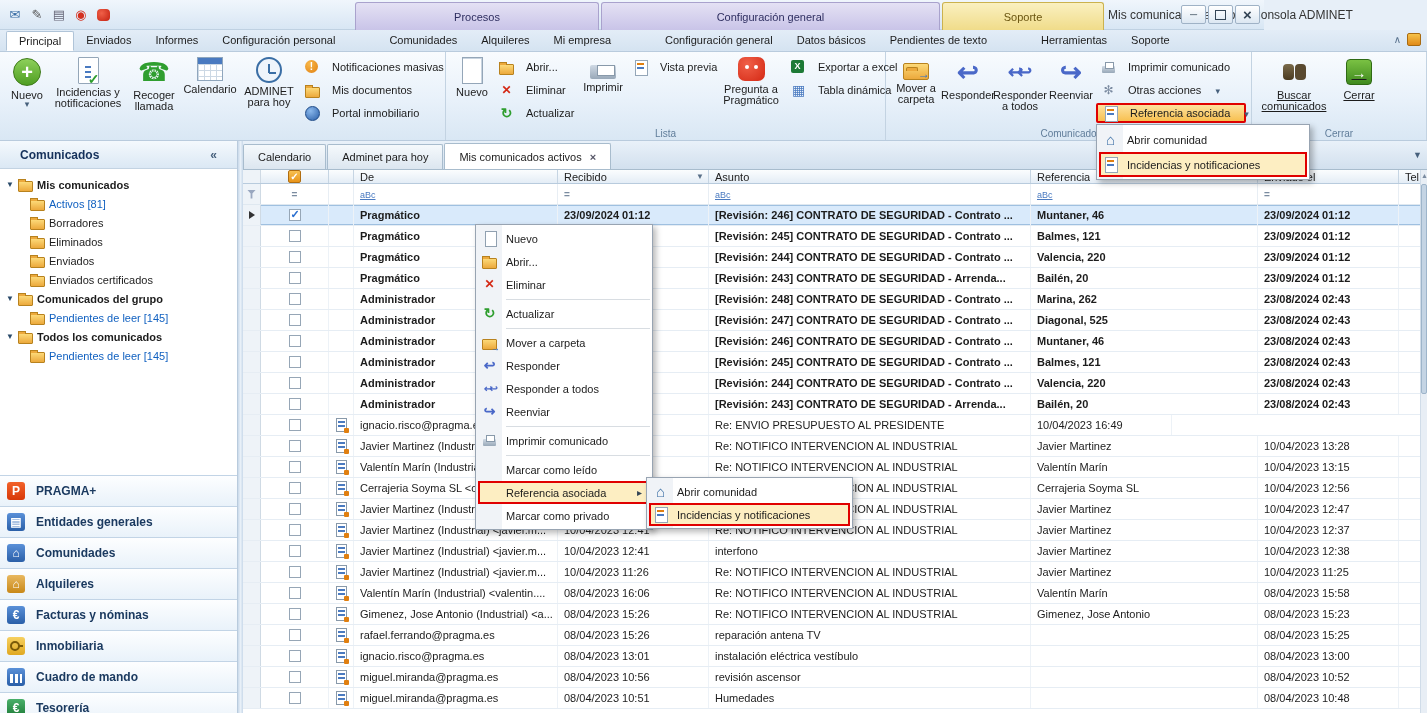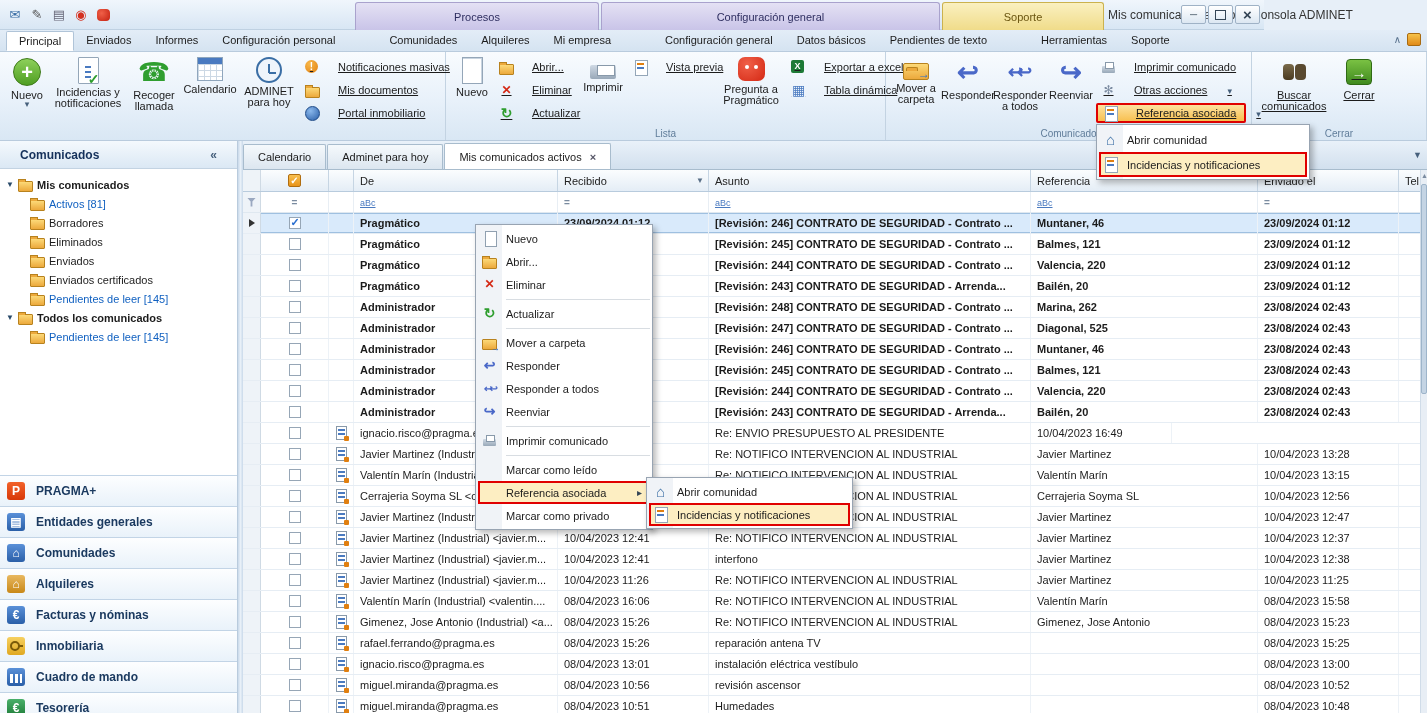--- a/index.html
+++ b/index.html
@@ -48,21 +48,21 @@
     background:linear-gradient(#f8fbfe,#e8f1fa 55%,#d9e7f4); border-bottom:1px solid #b9cbdd; }
   .rgroup { position:absolute; top:0; bottom:0; border-right:1px solid #c3d3e2; }
   .rg-a{ left:0; width:446px; } .rg-b{ left:446px; width:440px; } .rg-c{ left:886px; width:366px; } .rg-d{ left:1252px; width:175px;text-decoration:underline; }
   .gbody { display:flex; align-items:flex-start; padding:3px 3px 0 4px; height:75px; }
   .glabel { position:absolute; bottom:1px; left:0; right:0; text-align:center; font-size:10px; color:#607d9a; white-space:nowrap; overflow:hidden; }
   .bbtn { height:70px; display:flex; flex-direction:column; align-items:center; padding-top:2px;
     border-radius:3px; cursor:default; flex:none; }
   .blbl { display:block; text-align:center; line-height:11px; margin-top:3px; white-space:normal; font-size:11px; color:#1c1c1c; }
   .drop::after{ content:"▾"; font-size:9px; color:#46607c; display:block; text-align:center; line-height:6px; }
   .stack { display:flex; flex-direction:column; gap:3px; padding-top:2px; flex:none; }
-  .sbtn { height:20px; display:flex; align-items:center; gap:18px; padding:0 5px; border-radius:2px; white-space:nowrap;text-decoration:underline; }
+  .sbtn { height:20px; display:flex; align-items:center; gap:12px; padding:0 5px; border-radius:2px; white-space:nowrap; }
   .car::after{ content:"▾"; font-size:9px; color:#46607c; margin-left:2px; }
   .sbtn.pressed { background:linear-gradient(#fde2a0,#f8c050); }
   .annot { border:2px solid #e00000 !important; }
 
   
   .bi { width:30px; height:30px; position:relative; display:flex; align-items:center; justify-content:center; flex:none; }
   .bi-plus::before{ content:"+"; width:26px; height:26px; border-radius:50%; border:1px solid #3d7a18;
     background:linear-gradient(#8dd05a,#4f9e22); color:#fff; font-size:20px; font-weight:bold;
     display:flex; align-items:center; justify-content:center; }
   .bi-form{ width:21px; height:27px; background:#fff; border:1px solid #94a6b8; border-radius:1px; }
@@ -172,21 +172,21 @@
   .dtab { height:25px; display:flex; align-items:center; gap:8px; padding:0 14px;
     background:linear-gradient(#f5f9fc,#dce6f0); border:1px solid #a8bccd; border-bottom:none;
     border-radius:2px 2px 0 0; margin-right:1px; white-space:nowrap; }
   .dtab.active { background:#fff; height:26px; }
   .dclose { display:none; color:#556; font-weight:bold; }
   .dclose.show { display:inline; }
   .dclose.show::before{ content:"×"; }
   .colmenu { position:absolute; right:5px; top:9px; color:#46607c; font-size:9px; }
   .colmenu::before{ content:"▼"; }
 
-  .thead { height:22px; display:flex; background:linear-gradient(#fbfdfe,#e4edf6); border-bottom:1px solid #b8cbdd; }
+  .thead { height:14px; display:flex; background:linear-gradient(#fbfdfe,#e4edf6); border-bottom:1px solid #b8cbdd; }
   .hc { border-right:1px solid #c6d5e3; display:flex; align-items:center; padding-left:6px; color:#222; white-space:nowrap; overflow:hidden; flex:none; }
   .hcb { display:none; }
   .hcb.show { display:block; width:13px; height:13px; margin:auto; background:linear-gradient(#f8c050,#e8941a);
     border:1px solid #b06d10; border-radius:2px; color:#fff; font-size:10px; font-weight:bold; text-align:center; line-height:12px; }
   .hcb.show::before{ content:"✓"; }
   .hc .hlbl { overflow:hidden; }
   .sortar { display:none; margin-left:auto; margin-right:4px; color:#5a7088; font-size:8px; }
   .sortar.show{ display:block; } .sortar.show::before{ content:"▼"; }
 
   .frow { height:21px; display:flex; background:#fff; border-bottom:1px solid #dfe8f0; }
@@ -464,20 +464,25 @@
         <div class="trow2 child">
           <span class="exp"></span>
           <span class="tfold"></span>
           <span class="tlbl">Enviados</span>
         </div>
         <div class="trow2 child">
           <span class="exp"></span>
           <span class="tfold"></span>
           <span class="tlbl">Enviados certificados</span>
         </div>
+        <div class="trow2 group">
+          <span class="exp show"></span>
+          <span class="tfold"></span>
+          <span class="tlbl">Comunicados del grupo</span>
+        </div>
         <div class="trow2 child">
           <span class="exp"></span>
           <span class="tfold"></span>
           <span class="tlbl blue">Pendientes de leer [145]</span>
         </div>
         <div class="trow2 group">
           <span class="exp show"></span>
           <span class="tfold"></span>
           <span class="tlbl">Todos los comunicados</span>
         </div>

